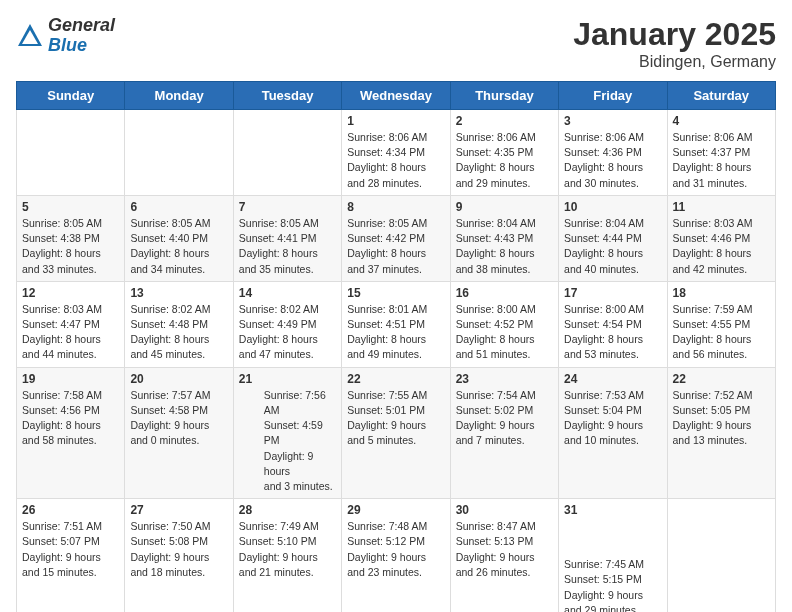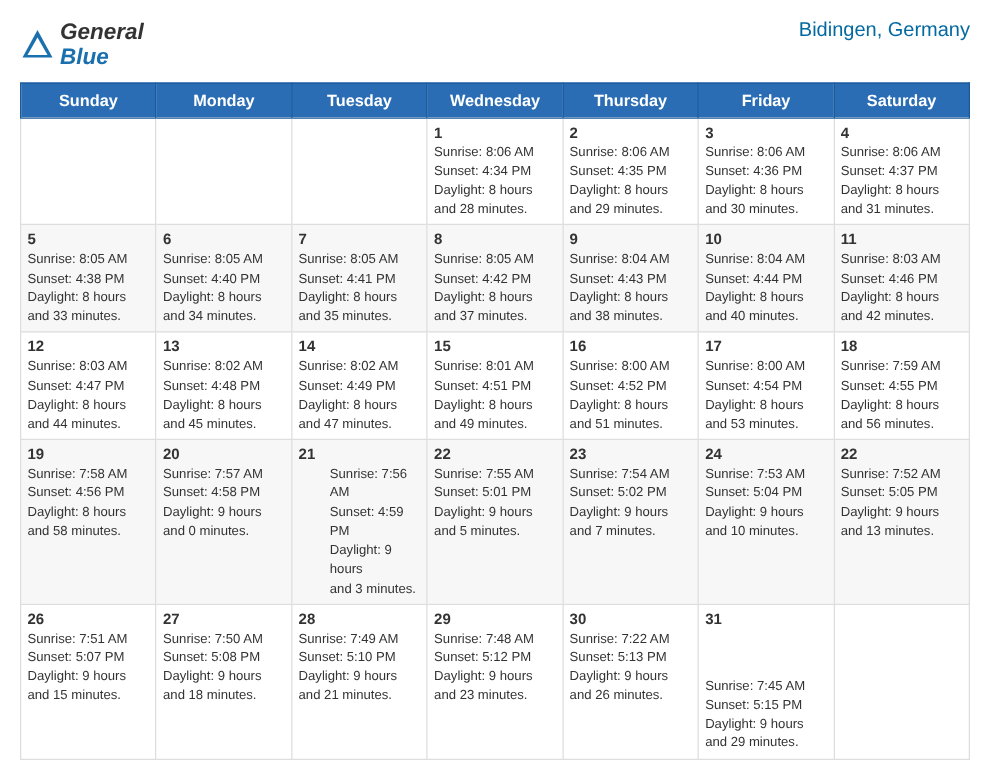--- a/index.html
+++ b/index.html
@@ -44,21 +44,21 @@
     .title-block {
       text-align: right;
     }
     .main-title {
       font-size: 32px;
       font-weight: bold;
       color: #333;
     }
     .subtitle {
       font-size: 16px;
-      color: #0369a1;
+      color: #404040;
     }
     table {
       width: 100%;
       border-collapse: collapse;
       table-layout: fixed;
     }
     thead tr th {
       background-color: #2a6db5;
       color: #fff;
       font-size: 13px;
@@ -97,20 +97,21 @@
     <svg class="logo-icon" viewBox="0 0 28 28">
       <polygon points="14,2 26,24 2,24" fill="#1a6faf"></polygon>
       <polygon points="14,8 22,22 6,22" fill="#fff"></polygon>
     </svg>
     <div class="logo-text">
       <span class="logo-general">General</span>
       <span class="logo-blue">Blue</span>
     </div>
   </div>
   <div class="title-block">
+    <div class="main-title">January 2025</div>
     <div class="subtitle">Bidingen, Germany</div>
   </div>
 </div>
 
 <table>
   <thead>
     <tr>
     <th>Sunday</th>
         <th>Monday</th>
         <th>Tuesday</th>
@@ -331,21 +332,21 @@
         </td>
         <td>
           <span class="day-num">29</span>
           <div class="day-info" style="white-space: pre-line;">Sunrise: 7:48 AM
 Sunset: 5:12 PM
 Daylight: 9 hours
 and 23 minutes.</div>
         </td>
         <td>
           <span class="day-num">30</span>
-          <div class="day-info" style="white-space: pre-line;">Sunrise: 7:22 AM
+          <div class="day-info" style="white-space: pre-line;">Sunrise: 8:47 AM
 Sunset: 5:13 PM
 Daylight: 9 hours
 and 26 minutes.</div>
         </td>
         <td>
           <span class="day-num">31</span>
           <div class="day-info" style="white-space: pre-line; margin-top: 40px;">Sunrise: 7:45 AM
 Sunset: 5:15 PM
 Daylight: 9 hours
 and 29 minutes.</div>

